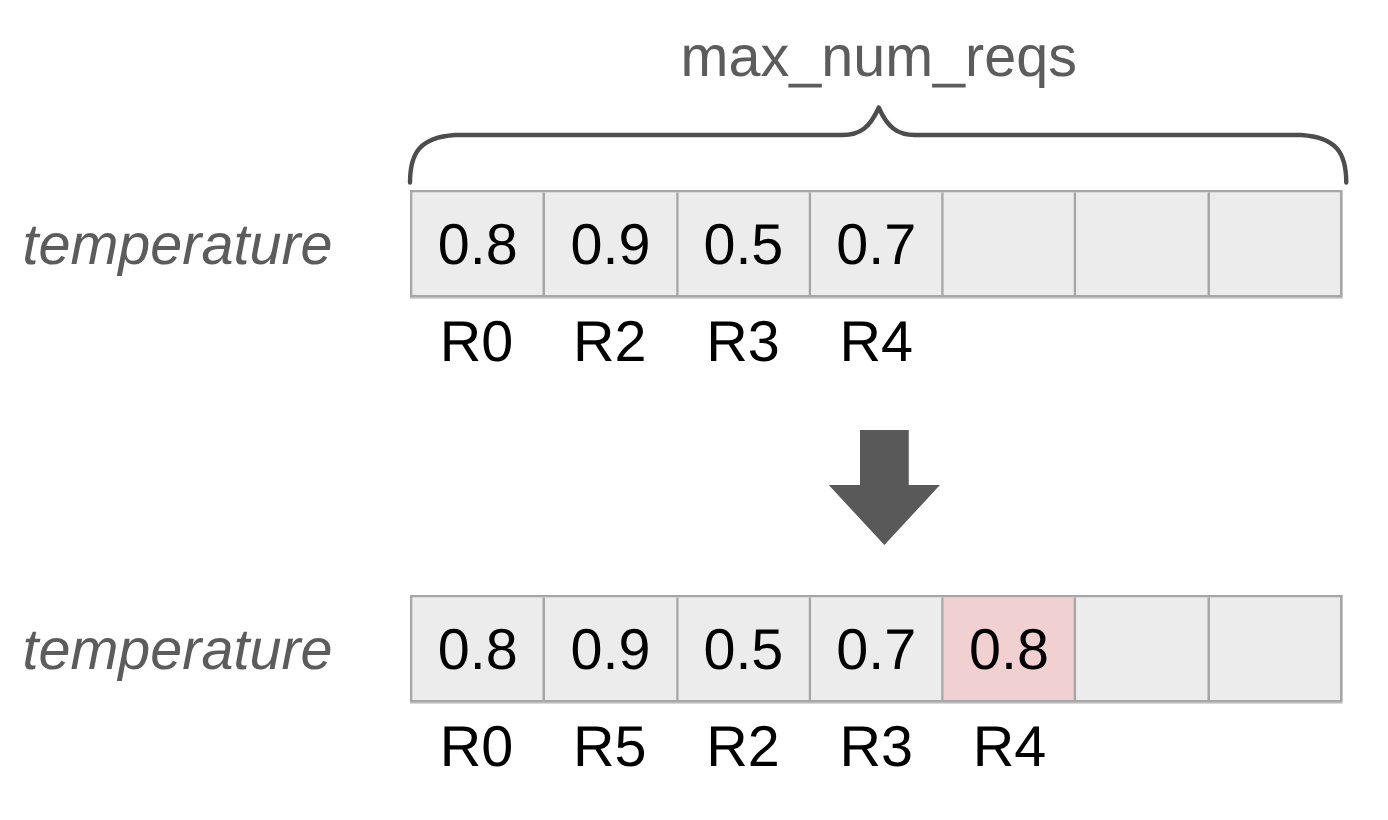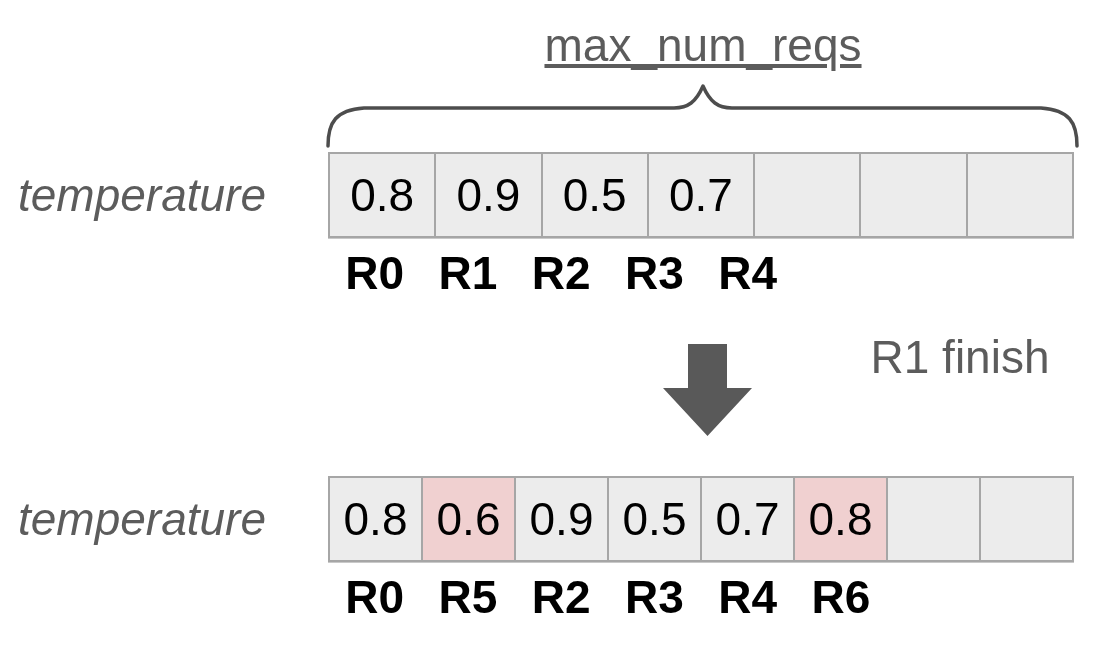--- a/index.html
+++ b/index.html
@@ -16,21 +16,20 @@
   }
 
   .brace-label {
     position: absolute;
     left: 703px; top: 18px;
     transform: translateX(-50%);
     font-size: 46px;
     line-height: 54px;
     color: var(--gray-text, #5c5c5c);
     white-space: nowrap;
-    text-decoration: underline;
   }
   .brace-svg {
     position: absolute;
     left: 322px; top: 80px;
     width: 770px; height: 70px;
   }
   .row-label {
     position: absolute;
     left: 18px;
     font-size: 46px;
@@ -77,21 +76,20 @@
   }
   .req-labels.first  { top: 250px; }
   .req-labels.second { top: 574px; }
   .req-label {
     flex: 1 1 0;
     text-align: center;
     font-size: 46px;
     line-height: 46px;
     color: #000000;
     white-space: nowrap;
-    font-weight: bold;
   }
 
   .arrow-svg {
     position: absolute;
     left: 660px; top: 344px;
     width: 95px; height: 92px;
   }
   .transition-text {
     position: absolute;
     left: 810px; top: 331px;
@@ -121,54 +119,50 @@
     <div class="cell">0.9</div>
     <div class="cell">0.5</div>
     <div class="cell">0.7</div>
     <div class="cell"></div>
     <div class="cell"></div>
     <div class="cell"></div>
   </div>
 
   <div class="req-labels first">
     <div class="req-label">R0</div>
-    <div class="req-label">R1</div>
     <div class="req-label">R2</div>
     <div class="req-label">R3</div>
     <div class="req-label">R4</div>
     <div class="req-label"></div>
     <div class="req-label"></div>
     <div class="req-label"></div>
   </div>
 
   <svg class="arrow-svg" viewBox="0 0 95 92" xmlns="http://www.w3.org/2000/svg">
     <polygon points="28,0 67,0 67,44 92,44 47.5,92 3,44 28,44" fill="#595959"></polygon>
   </svg>
 
   <div class="transition-text">
-    <div>R1 finish</div>
   </div>
 
   <div class="row-label second">temperature</div>
 
   <div class="array second">
     <div class="cell">0.8</div>
-    <div class="cell highlight">0.6</div>
     <div class="cell">0.9</div>
     <div class="cell">0.5</div>
     <div class="cell">0.7</div>
     <div class="cell highlight">0.8</div>
     <div class="cell"></div>
     <div class="cell"></div>
   </div>
 
   <div class="req-labels second">
     <div class="req-label">R0</div>
     <div class="req-label">R5</div>
     <div class="req-label">R2</div>
     <div class="req-label">R3</div>
     <div class="req-label">R4</div>
-    <div class="req-label">R6</div>
     <div class="req-label"></div>
     <div class="req-label"></div>
   </div>
 
 </div>
 
 </body></html>

